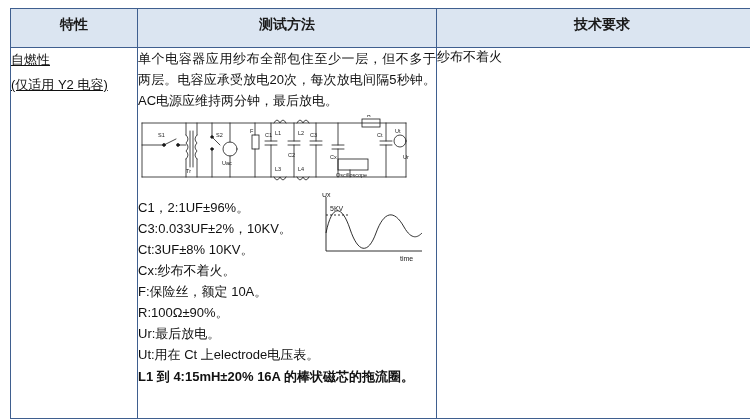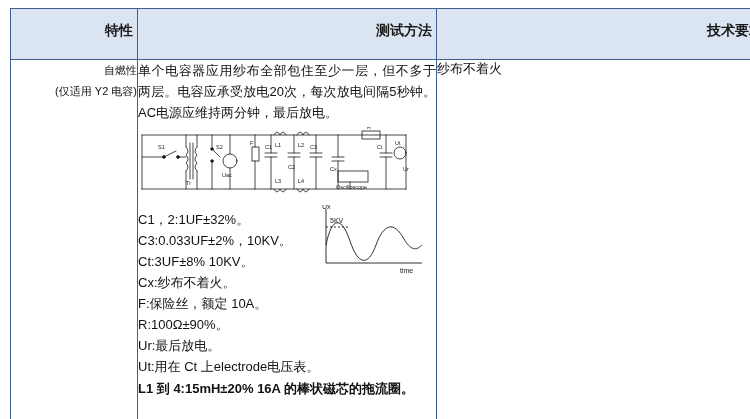--- a/index.html
+++ b/index.html
@@ -28,38 +28,39 @@
   }
   table.spec th, table.spec td {
     border: 1px solid #3f5f8f;
     vertical-align: top;
   }
   thead th {
     background: #dbe5f1;
     color: #1a1a1a;
     font-weight: bold;
     font-size: 14px;
-    text-align: right;
-    padding: 13px 4px;
+    text-align: center;
+    padding: 7px 4px;
     height: 24px;
   }
   .col-a { width: 118px; }
   .col-b { width: 290px; }
   .col-c { width: 322px; }
 
   td.cell {
     padding: 0;
     height: 370px;
   }
   .cell-a {
-    text-align: right;
+    text-align: left;
     vertical-align: middle;
-    font-size: 11px;
+    font-size: 13px;
     line-height: 1.9;
     padding: 4px;
+    text-decoration: underline;
   }
   .cell-c {
     vertical-align: middle;
     font-size: 13px;
     padding-left: 12px;
   }
   .cell-b {
     padding: 6px 8px 6px 10px;
     font-size: 13px;
     line-height: 1.62;
@@ -236,21 +237,21 @@
                 </g>
                 <g font-family="Liberation Sans, sans-serif" font-size="7" fill="#1a1a1a">
                   <text x="10" y="4">Ux</text>
                   <text x="18" y="18">5KV</text>
                   <text x="88" y="68">time</text>
                 </g>
               </svg>
             </div>
 
             <div class="speclist">
-              <div>C1，2:1UF±32%。</div>
+              <div>C1，2:1UF±96%。</div>
               <div>C3:0.033UF±2%，10KV。</div>
               <div>Ct:3UF±8%  10KV。</div>
               <div>Cx:纱布不着火。</div>
               <div>F:保险丝，额定 10A。</div>
               <div>R:100Ω±90%。</div>
               <div>Ur:最后放电。</div>
               <div>Ut:用在 Ct 上electrode电压表。</div>
               <div class="wrapline">L1 到 4:15mH±20% 16A 的棒状磁芯的拖流圈。</div>
             </div>
           </div>

